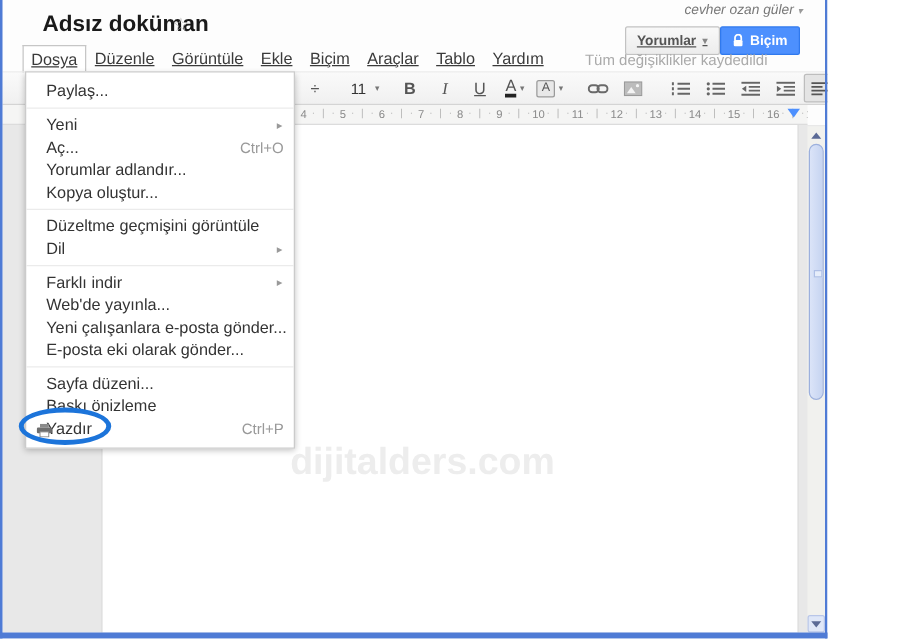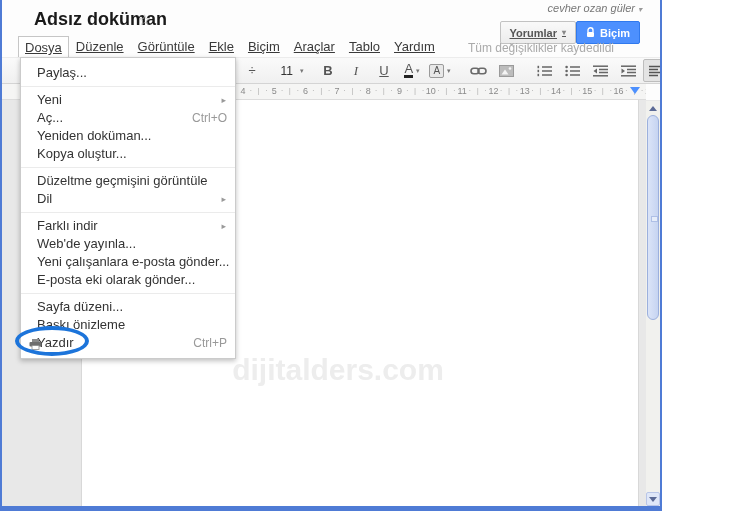--- a/index.html
+++ b/index.html
@@ -288,21 +288,21 @@
     <div class="sb-btn sb-down">
         <span class="tri-down"></span>
       </div>
   </div>
 
   <div class="file-menu">
       <div class="fm-item"><span class="fm-label">Paylaş...</span></div>
       <div class="fm-sep"></div>
       <div class="fm-item"><span class="fm-label">Yeni</span><span class="fm-arrow">▸</span></div>
       <div class="fm-item"><span class="fm-label">Aç...</span><span class="fm-shortcut">Ctrl+O</span></div>
-      <div class="fm-item"><span class="fm-label">Yeniden doküman...</span></div>
+      <div class="fm-item"><span class="fm-label">Yorumlar adlandır...</span></div>
       <div class="fm-item"><span class="fm-label">Kopya oluştur...</span></div>
       <div class="fm-sep"></div>
       <div class="fm-item"><span class="fm-label">Düzeltme geçmişini görüntüle</span></div>
       <div class="fm-item"><span class="fm-label">Dil</span><span class="fm-arrow">▸</span></div>
       <div class="fm-sep"></div>
       <div class="fm-item"><span class="fm-label">Farklı indir</span><span class="fm-arrow">▸</span></div>
       <div class="fm-item"><span class="fm-label">Web'de yayınla...</span></div>
       <div class="fm-item"><span class="fm-label">Yeni çalışanlara e-posta gönder...</span></div>
       <div class="fm-item"><span class="fm-label">E-posta eki olarak gönder...</span></div>
       <div class="fm-sep"></div>

